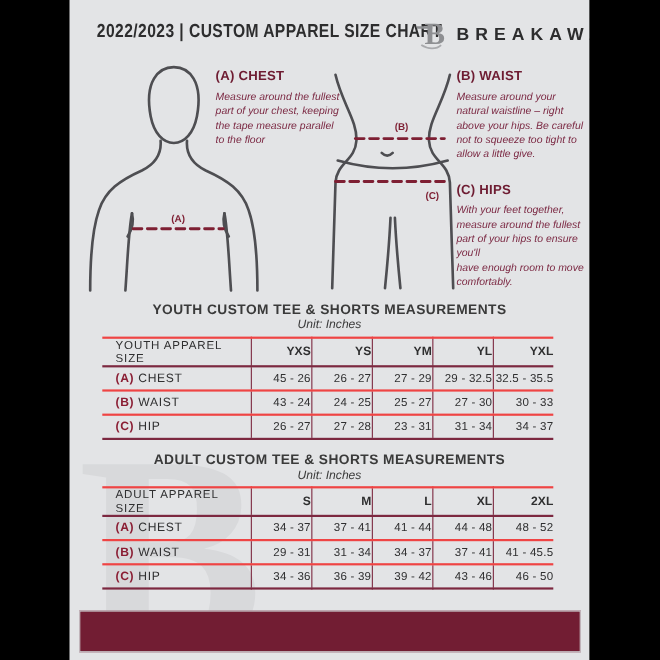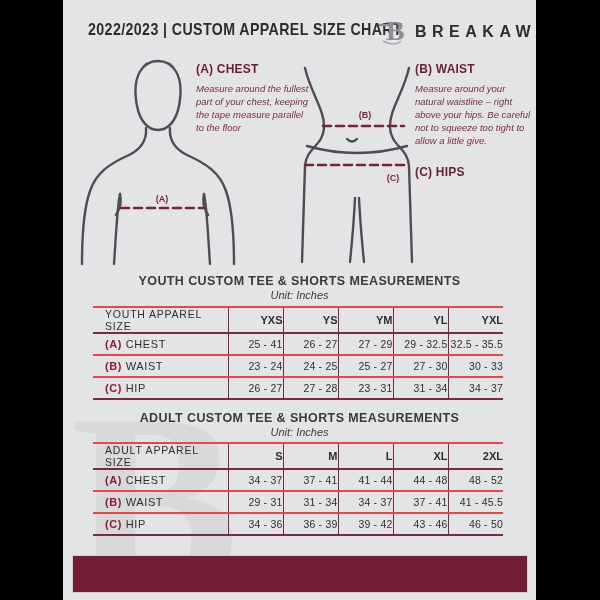--- a/index.html
+++ b/index.html
@@ -105,47 +105,49 @@
     <div class="guide-body">Measure around the fullest part of your chest, keeping the tape measure parallel to the floor</div>
   </div>
 
   <div class="guide" style="left:352px; top:62px; width:118px;">
     <div class="guide-head">(B) WAIST</div>
     <div class="guide-body">Measure around your natural waistline – right above your hips. Be careful not to squeeze too tight to allow a little give.</div>
   </div>
 
   <div class="guide" style="left:352px; top:165px; width:122px;">
     <div class="guide-head">(C) HIPS</div>
+    <div class="guide-body">With your feet together, measure around the fullest part of your hips to ensure you'll
+have enough room to move comfortably.</div>
   </div>
 
   <div class="sec-title" style="top:274px;">YOUTH CUSTOM TEE &amp; SHORTS MEASUREMENTS</div>
   <div class="sec-unit" style="top:289px;">Unit: Inches</div>
   <table class="size-table" style="top:306px;">
       <thead>
         <tr>
           <th style="width: 135px;">YOUTH APPAREL SIZE</th>
           <th style="width: 55px;">YXS</th>
           <th style="width: 55px;">YS</th>
           <th style="width: 55px;">YM</th>
           <th style="width: 55px; margin-left: 29px;">YL</th>
           <th style="width: 55px;">YXL</th>
         </tr>
       </thead>
       <tbody>
         <tr>
           <td class="row-label"><span class="row-prefix">(A) </span><span>CHEST</span></td>
-          <td class="cell-val">25 - 41</td>
+          <td class="cell-val">45 - 26</td>
           <td class="cell-val">26 - 27</td>
           <td class="cell-val">27 - 29</td>
           <td class="cell-val">29 - 32.5</td>
           <td class="cell-val">32.5 - 35.5</td>
         </tr>
         <tr>
           <td class="row-label"><span class="row-prefix">(B) </span><span>WAIST</span></td>
-          <td class="cell-val">23 - 24</td>
+          <td class="cell-val">43 - 24</td>
           <td class="cell-val">24 - 25</td>
           <td class="cell-val">25 - 27</td>
           <td class="cell-val">27 - 30</td>
           <td class="cell-val">30 - 33</td>
         </tr>
         <tr>
           <td class="row-label"><span class="row-prefix">(C) </span><span>HIP</span></td>
           <td class="cell-val">26 - 27</td>
           <td class="cell-val">27 - 28</td>
           <td class="cell-val">23 - 31</td>

